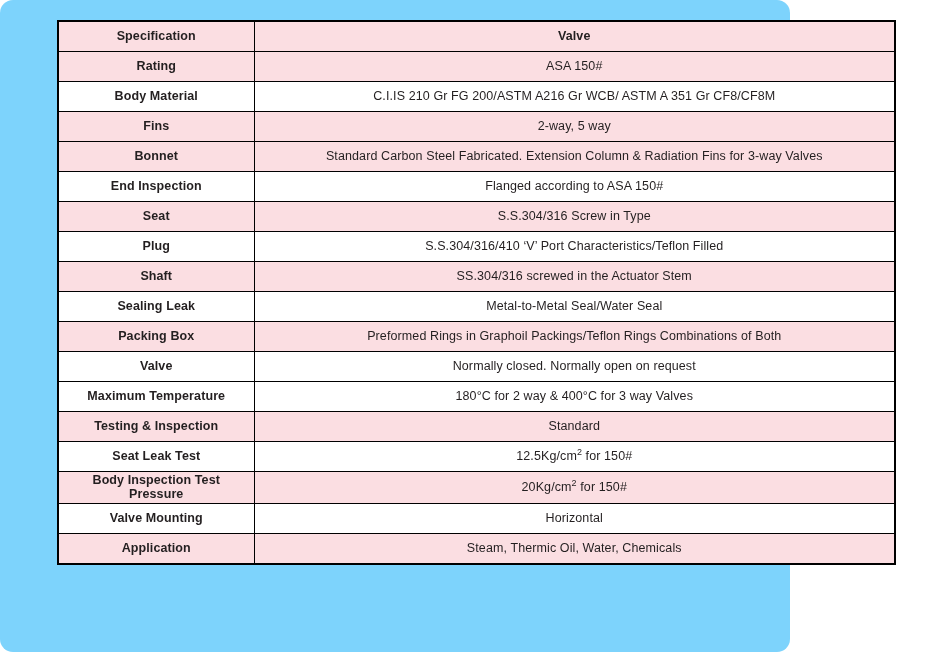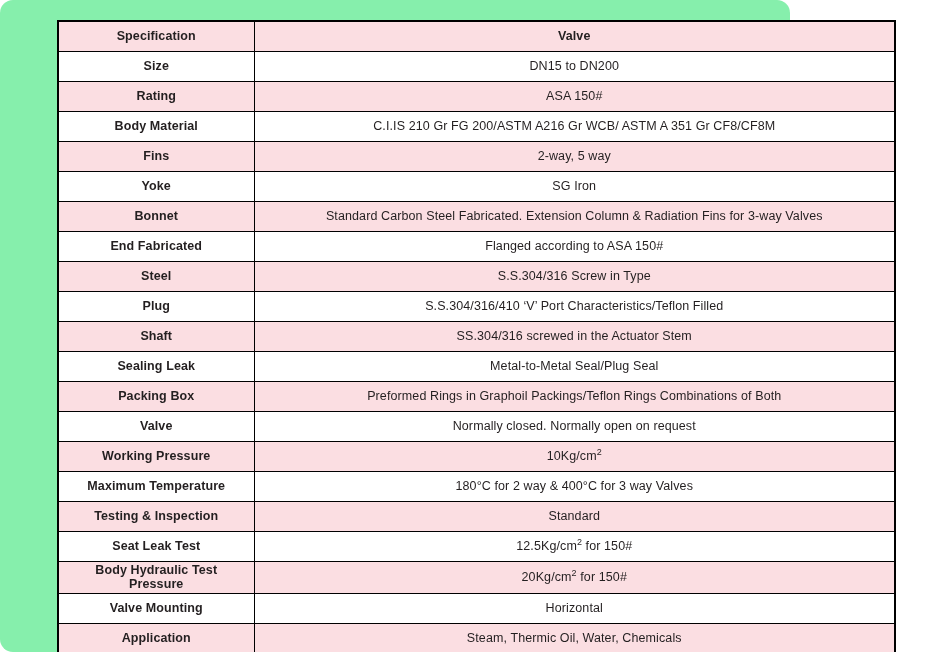--- a/index.html
+++ b/index.html
@@ -8,21 +8,21 @@
     background: #ffffff;
     width: 925px;
     height: 652px;
     font-family: "Liberation Sans", sans-serif;
     overflow: hidden;
   }
   .page {
     position: relative;
     width: 790px;
     height: 652px;
-    background: #86efac;
+    background: #7dd3fc;
     border-radius: 13px;
   }
   .table-wrap {
     position: absolute;
     left: 57px;
     top: 20px;
   }
   table.spec-table {
     border-collapse: collapse;
     table-layout: fixed;
@@ -60,90 +60,78 @@
       <colgroup>
         <col style="width:196px">
         <col style="width:641px">
       </colgroup>
       <tbody>
         <tr class="header-row row-pink">
           <td class="label-cell">Specification</td>
           <td class="value-cell">Valve</td>
         </tr>
 
-      <tr class="row-white">
-            <td class="label-cell">Size</td>
-            <td class="value-cell">DN15 to DN200</td>
-          </tr>
           <tr class="row-pink">
             <td class="label-cell">Rating</td>
             <td class="value-cell">ASA 150#</td>
           </tr>
           <tr class="row-white">
             <td class="label-cell">Body Material</td>
             <td class="value-cell">C.I.IS 210 Gr FG 200/ASTM A216 Gr WCB/ ASTM A 351 Gr CF8/CF8M</td>
           </tr>
           <tr class="row-pink">
             <td class="label-cell">Fins</td>
             <td class="value-cell">2-way, 5 way</td>
           </tr>
-          <tr class="row-white">
-            <td class="label-cell">Yoke</td>
-            <td class="value-cell">SG Iron</td>
-          </tr>
           <tr class="row-pink">
             <td class="label-cell">Bonnet</td>
             <td class="value-cell">Standard Carbon Steel Fabricated. Extension Column &amp; Radiation Fins for 3-way Valves</td>
           </tr>
           <tr class="row-white">
-            <td class="label-cell">End Fabricated</td>
+            <td class="label-cell">End Inspection</td>
             <td class="value-cell">Flanged according to ASA 150#</td>
           </tr>
           <tr class="row-pink">
-            <td class="label-cell">Steel</td>
+            <td class="label-cell">Seat</td>
             <td class="value-cell">S.S.304/316 Screw in Type</td>
           </tr>
           <tr class="row-white">
             <td class="label-cell">Plug</td>
             <td class="value-cell">S.S.304/316/410 ‘V’ Port Characteristics/Teflon Filled</td>
           </tr>
           <tr class="row-pink">
             <td class="label-cell">Shaft</td>
             <td class="value-cell">SS.304/316 screwed in the Actuator Stem</td>
           </tr>
           <tr class="row-white">
             <td class="label-cell">Sealing Leak</td>
-            <td class="value-cell">Metal-to-Metal Seal/Plug Seal</td>
+            <td class="value-cell">Metal-to-Metal Seal/Water Seal</td>
           </tr>
           <tr class="row-pink">
             <td class="label-cell">Packing Box</td>
             <td class="value-cell">Preformed Rings in Graphoil Packings/Teflon Rings Combinations of Both</td>
           </tr>
           <tr class="row-white">
             <td class="label-cell">Valve</td>
             <td class="value-cell">Normally closed. Normally open on request</td>
-          </tr>
-          <tr class="row-pink">
-            <td class="label-cell">Working Pressure</td>
-            <td class="value-cell">10Kg/cm<sup>2</sup></td>
           </tr>
           <tr class="row-white">
             <td class="label-cell">Maximum Temperature</td>
             <td class="value-cell">180°C for 2 way &amp; 400°C for 3 way Valves</td>
           </tr>
           <tr class="row-pink">
             <td class="label-cell">Testing &amp; Inspection</td>
             <td class="value-cell">Standard</td>
           </tr>
           <tr class="row-white">
             <td class="label-cell">Seat Leak Test</td>
             <td class="value-cell">12.5Kg/cm<sup>2</sup> for 150#</td>
           </tr>
           <tr class="row-pink">
-            <td class="label-cell">Body Hydraulic Test Pressure</td>
+            <td class="label-cell">Body Inspection Test Pressure</td>
             <td class="value-cell">20Kg/cm<sup>2</sup> for 150#</td>
           </tr>
           <tr class="row-white">
             <td class="label-cell">Valve Mounting</td>
             <td class="value-cell">Horizontal</td>
           </tr>
           <tr class="row-pink">
             <td class="label-cell">Application</td>
             <td class="value-cell">Steam, Thermic Oil, Water, Chemicals</td>
           </tr>

